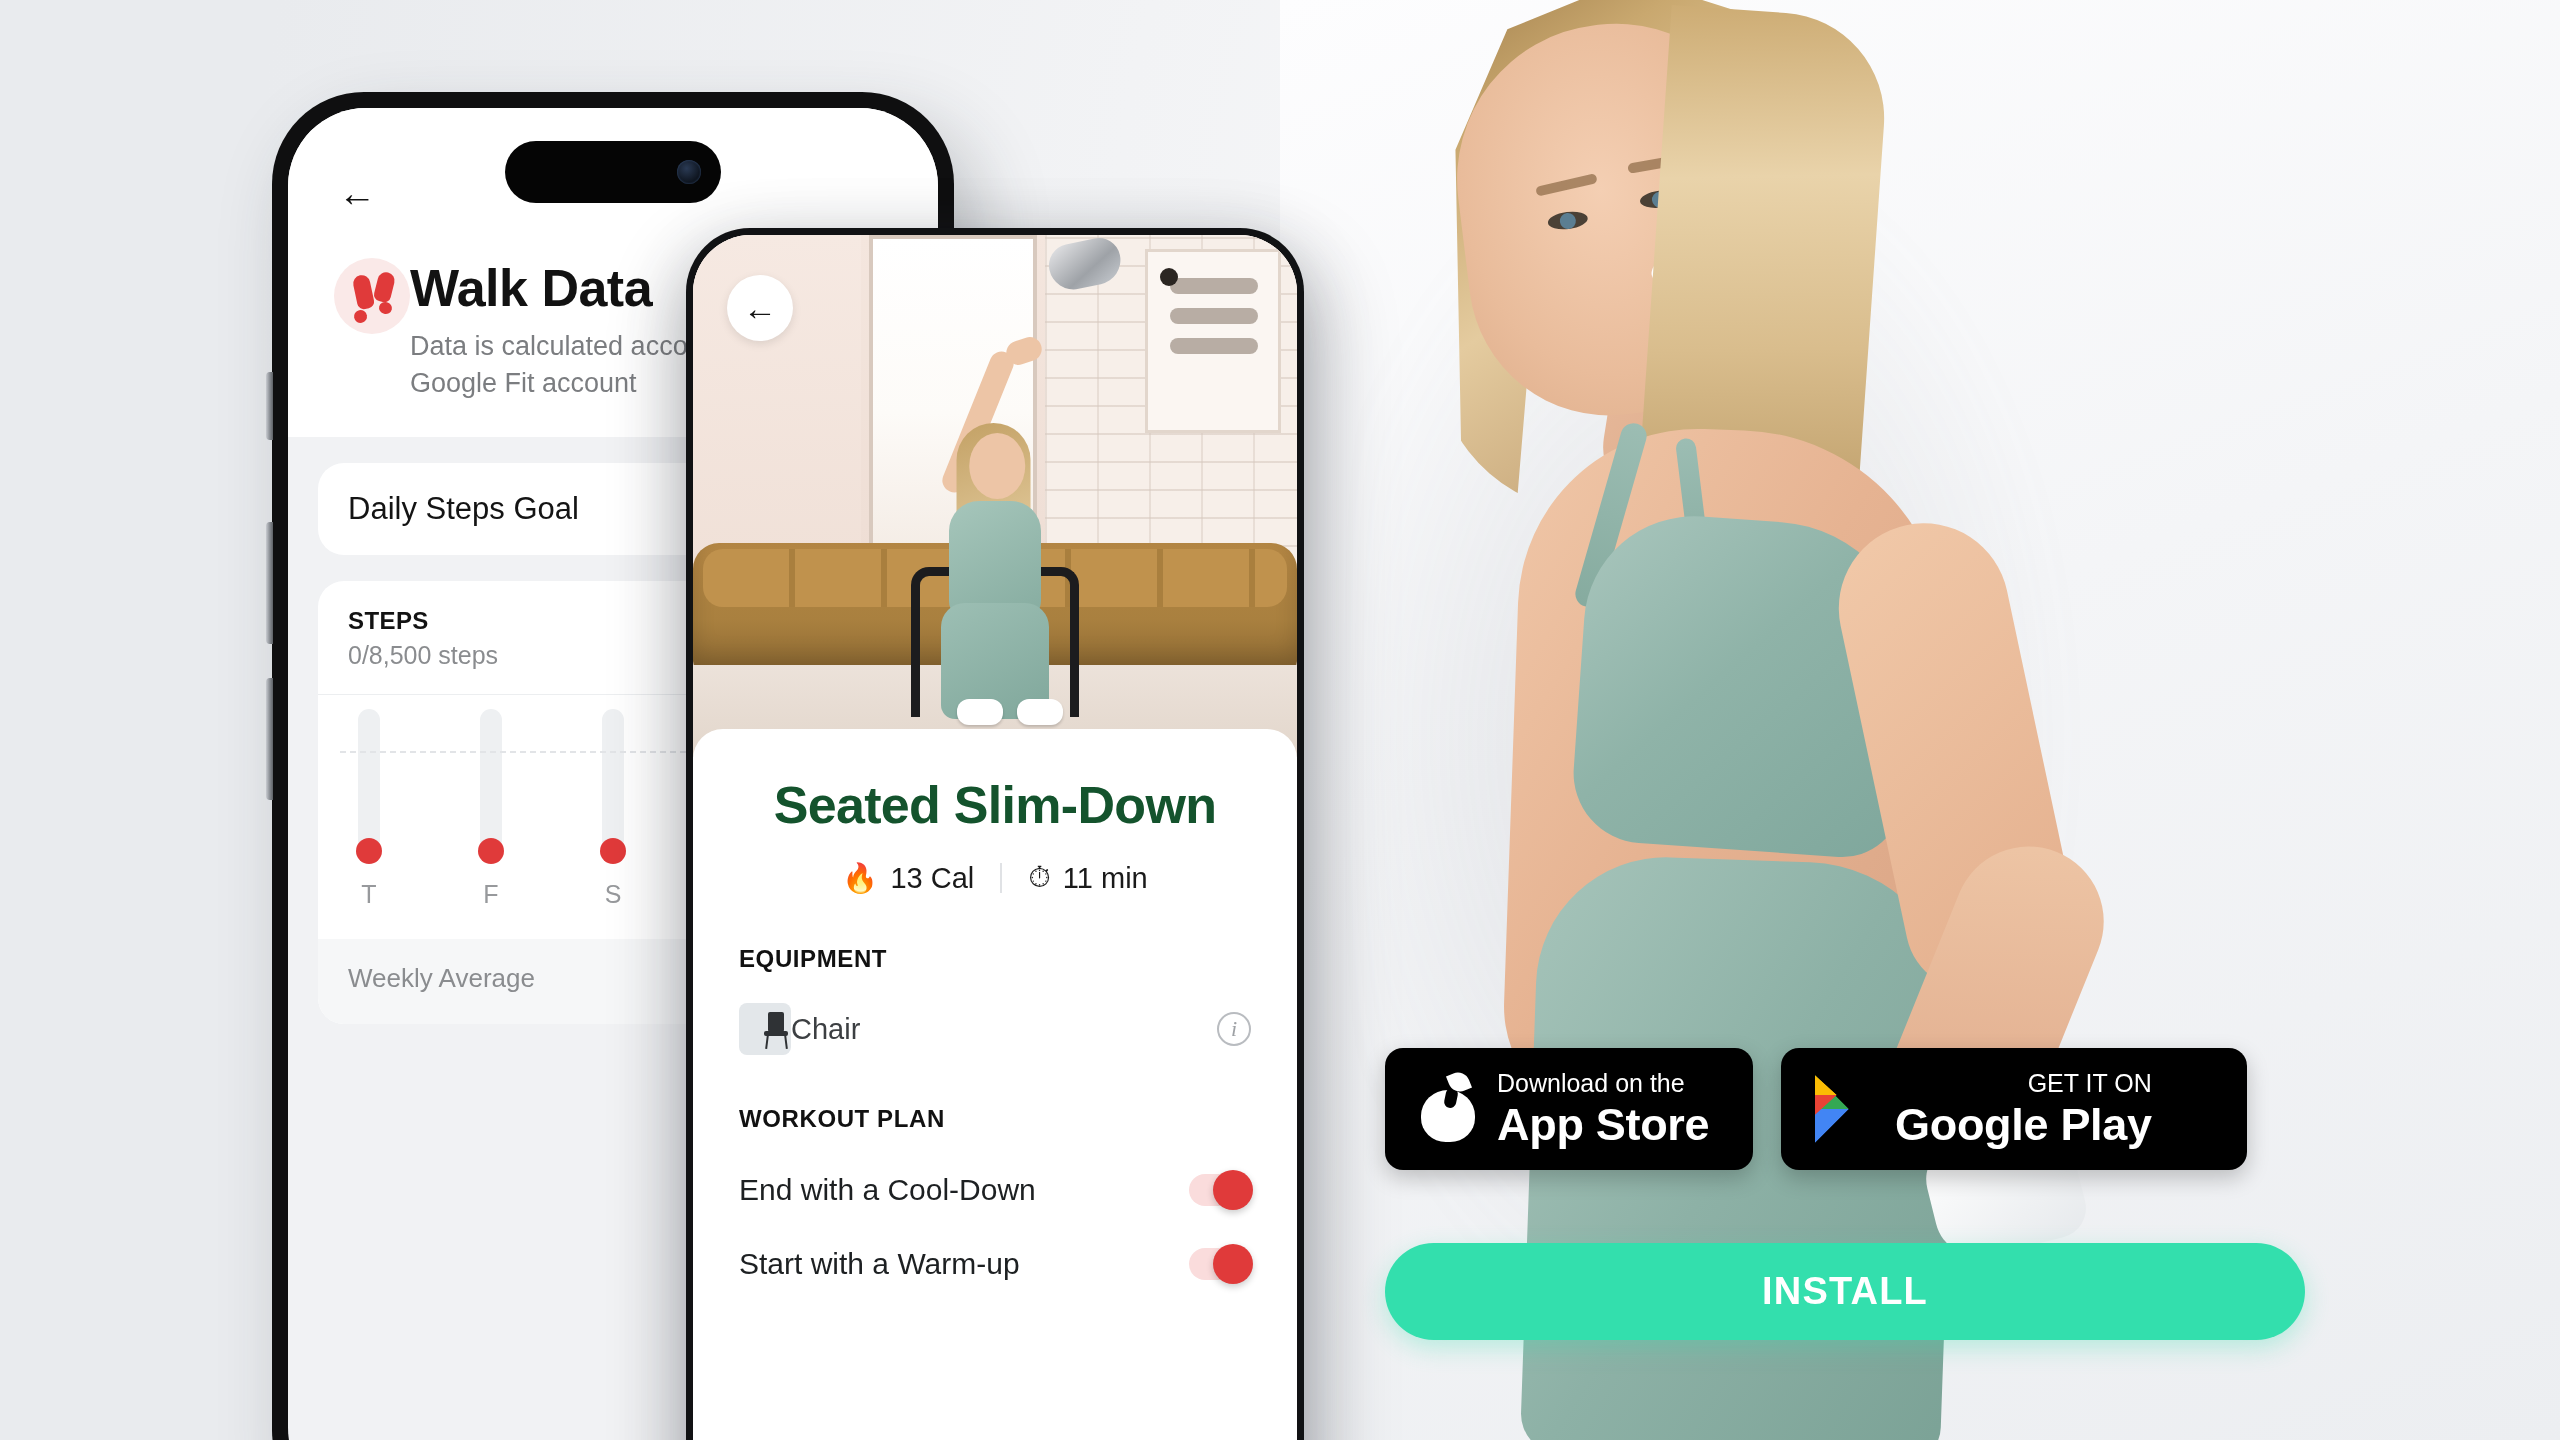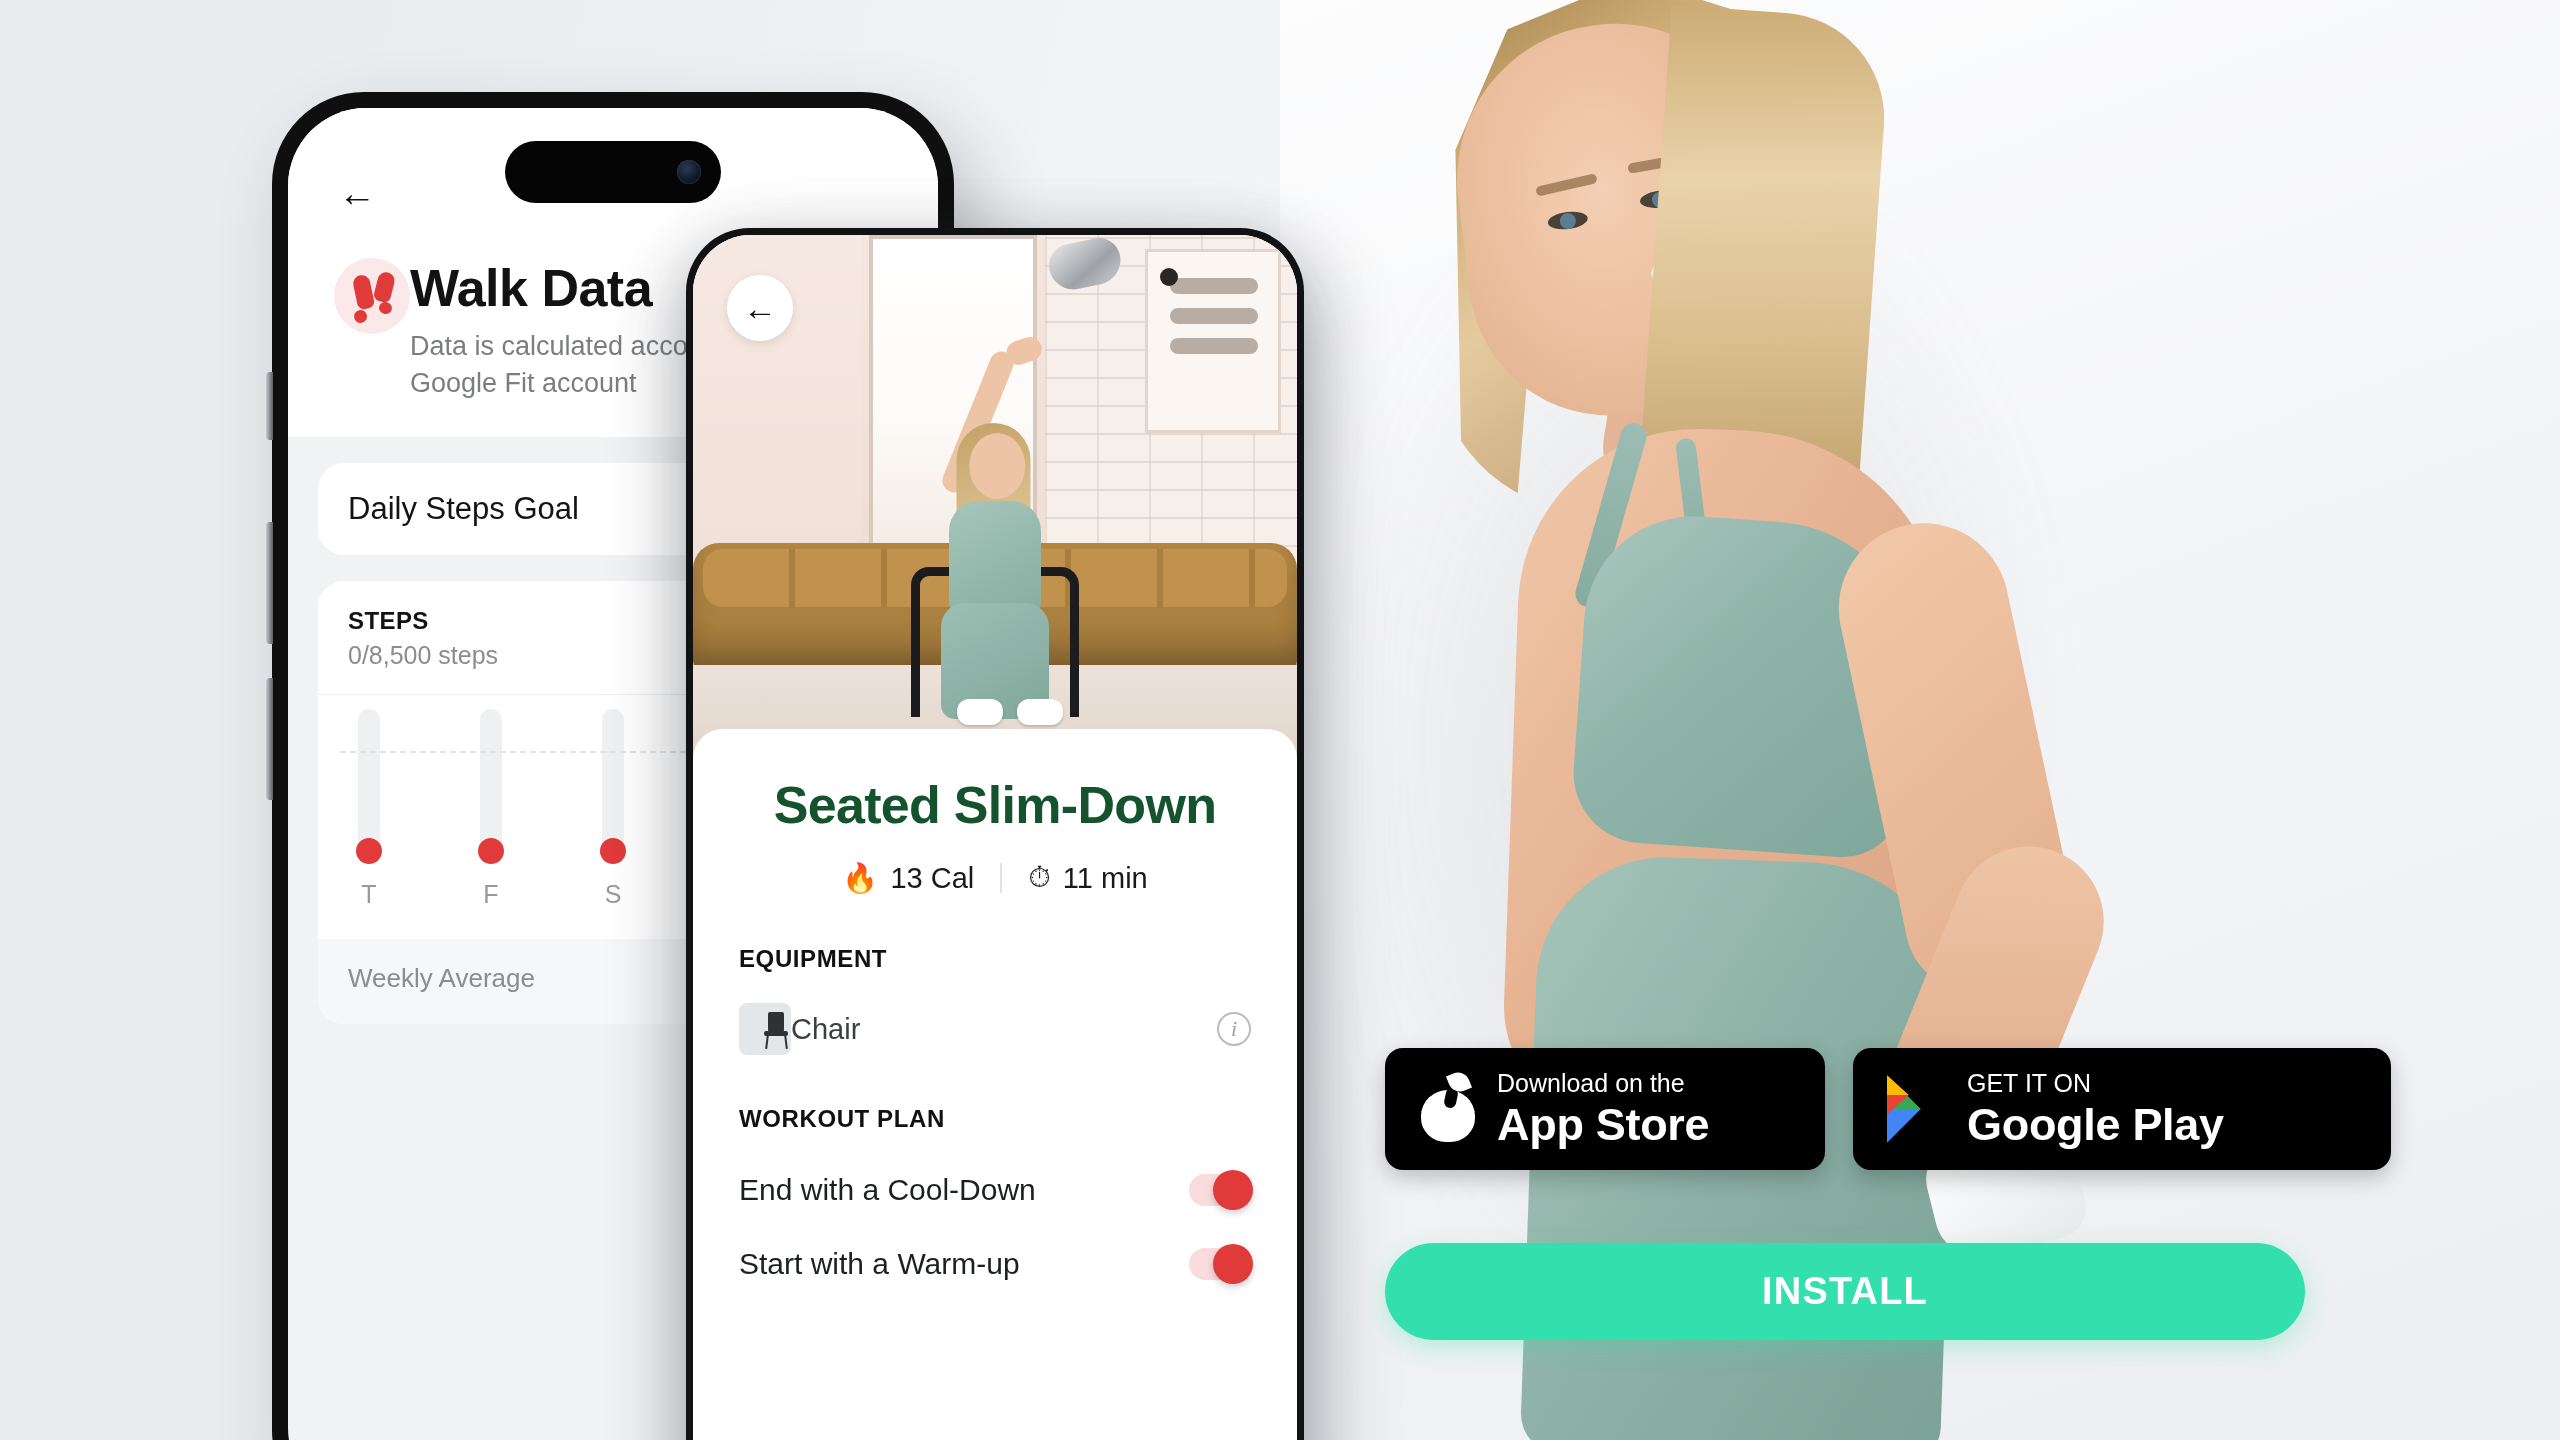--- a/index.html
+++ b/index.html
@@ -350,22 +350,22 @@
   
   .badges {
     position:absolute; left:1385px; top:1048px;
     display:flex; gap:28px;
   }
   .badge {
     height:122px; border-radius:18px; background:#000;
     display:flex; align-items:center; gap:20px; padding:0 34px;
     box-shadow:0 8px 22px rgba(0,0,0,.22);
   }
-  .badge.appstore { width:440px; }
-  .badge.gplay { width:538px; }
+  .badge.appstore { width:368px; }
+  .badge.gplay { width:466px;text-align:right; }
   .apple-logo { position:relative; width:58px; height:70px; flex:0 0 58px; }
   .apple-body {
     position:absolute; left:2px; top:16px; width:54px; height:52px;
     background:#fff; border-radius:50% 50% 46% 46%;
   }
   .apple-notch {
     position:absolute; left:26px; top:14px; width:12px; height:20px; background:#000;
     transform: rotate(12deg); border-radius:6px;
   }
   .apple-leaf {

